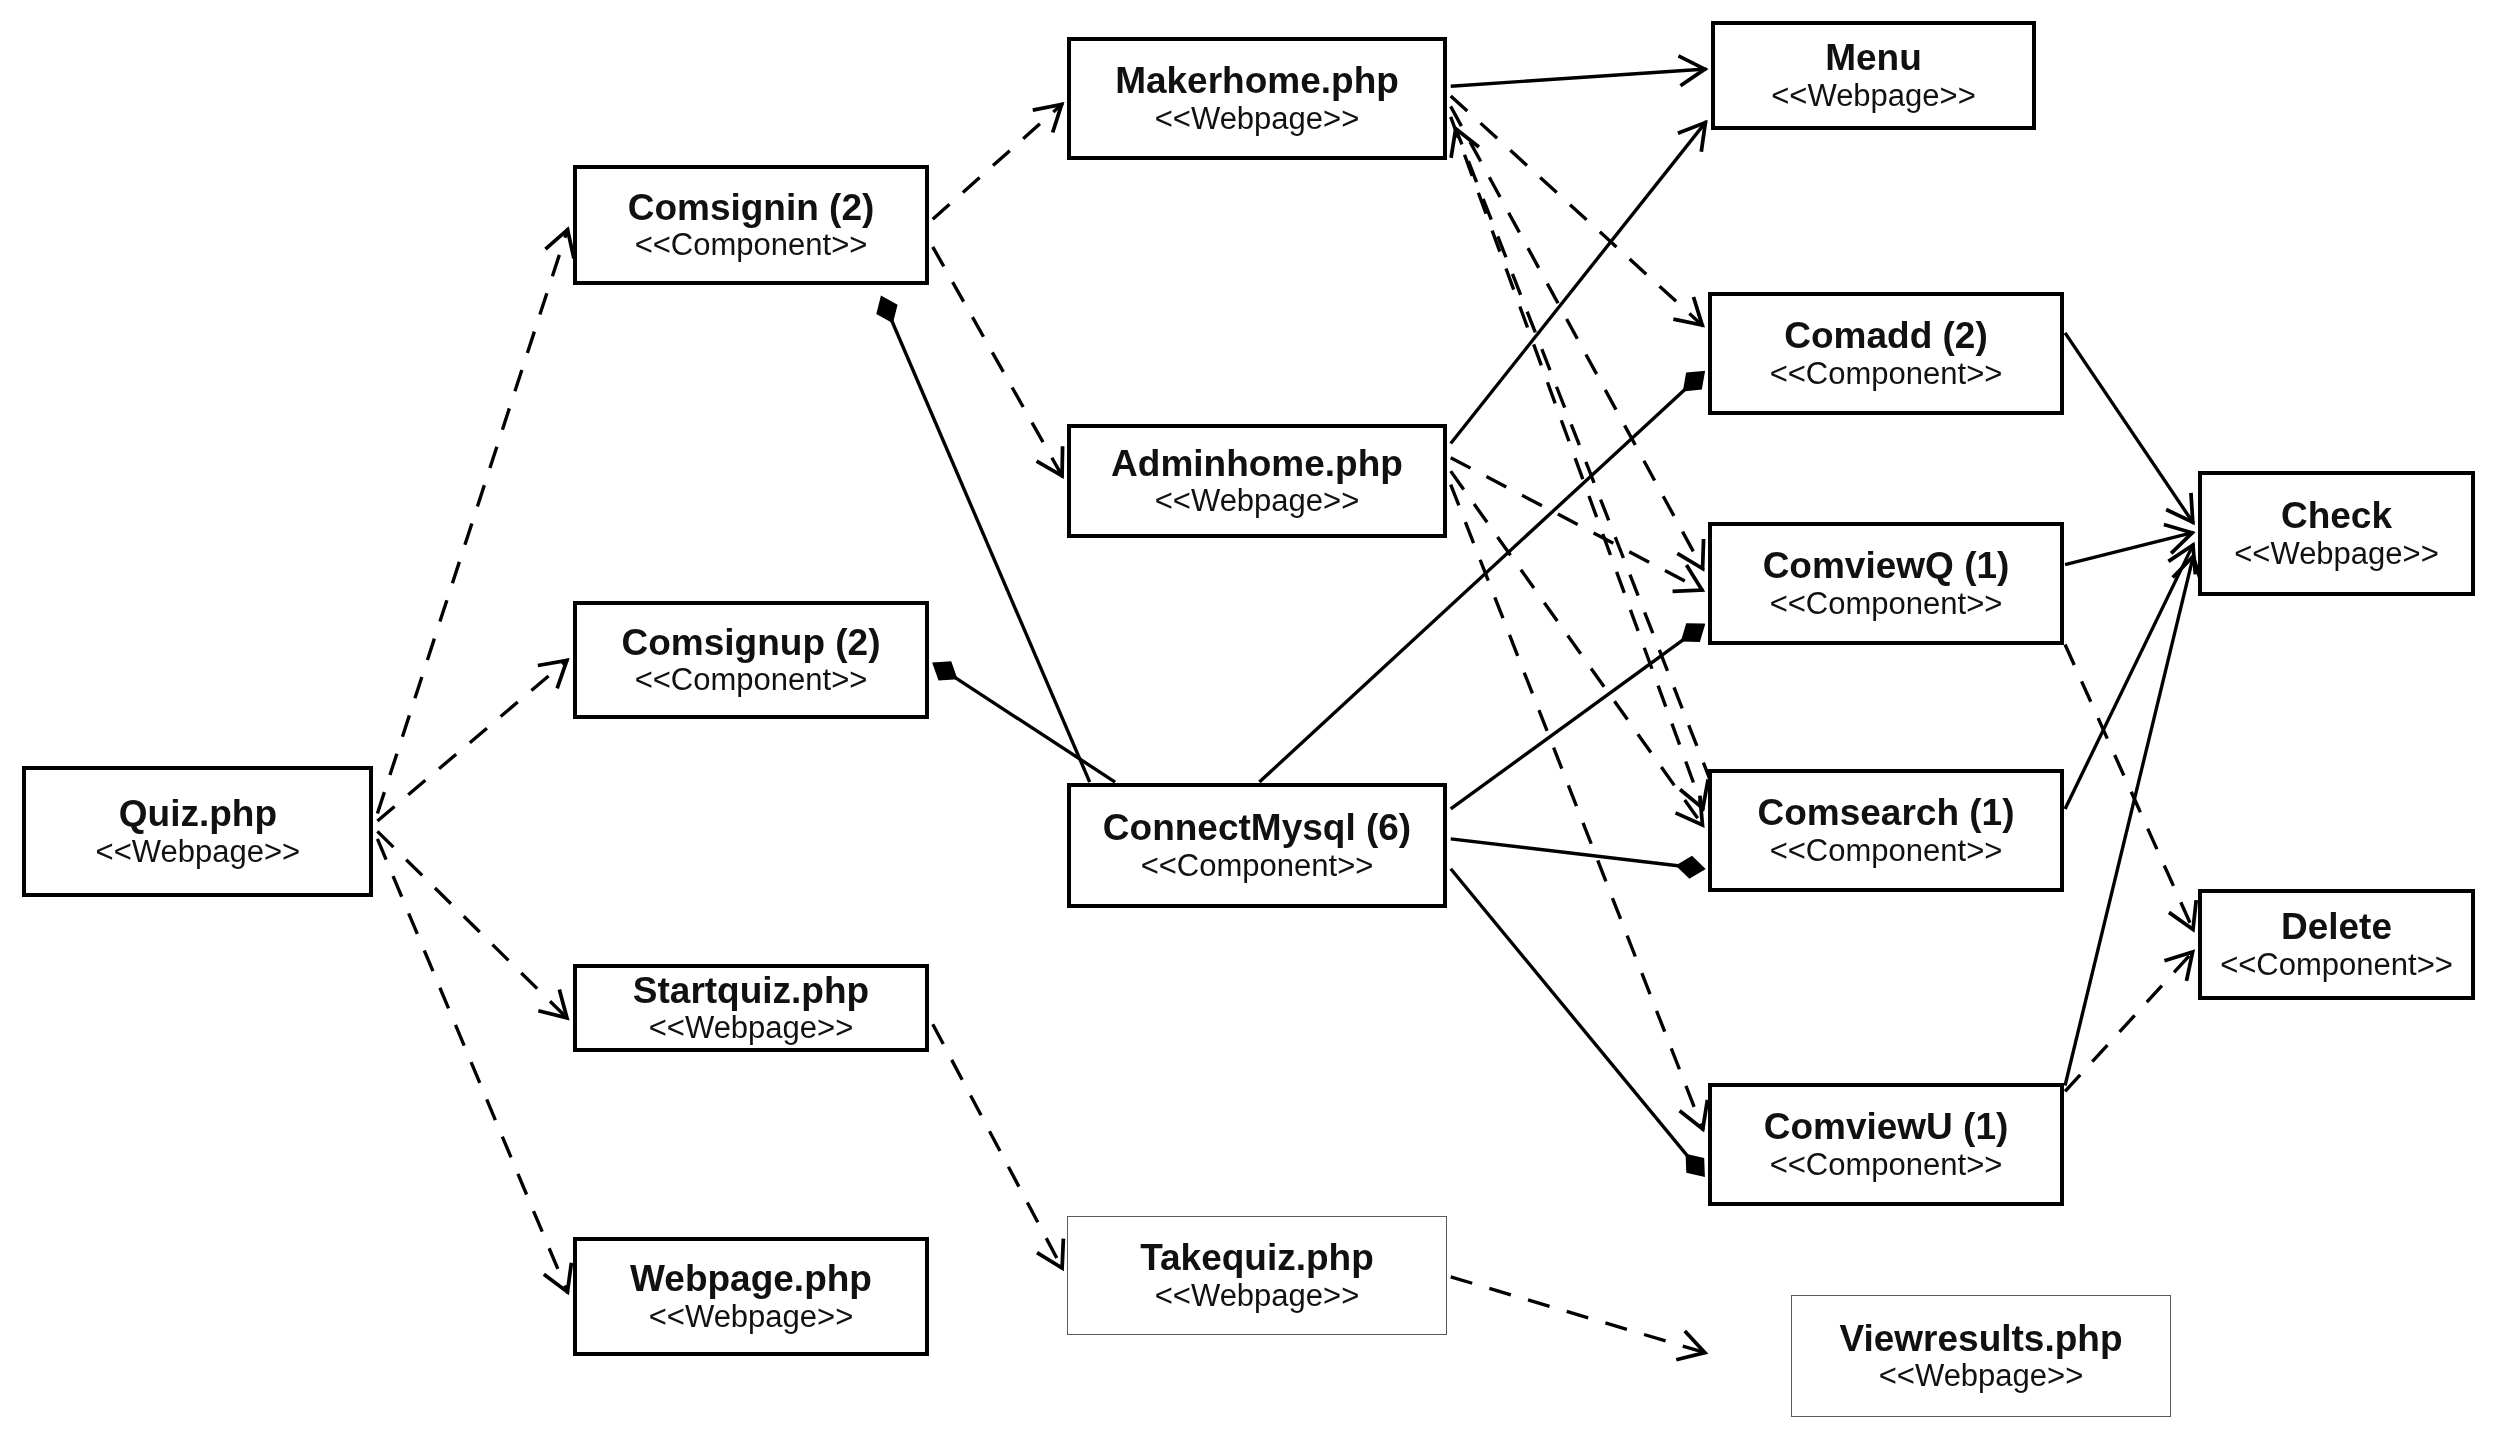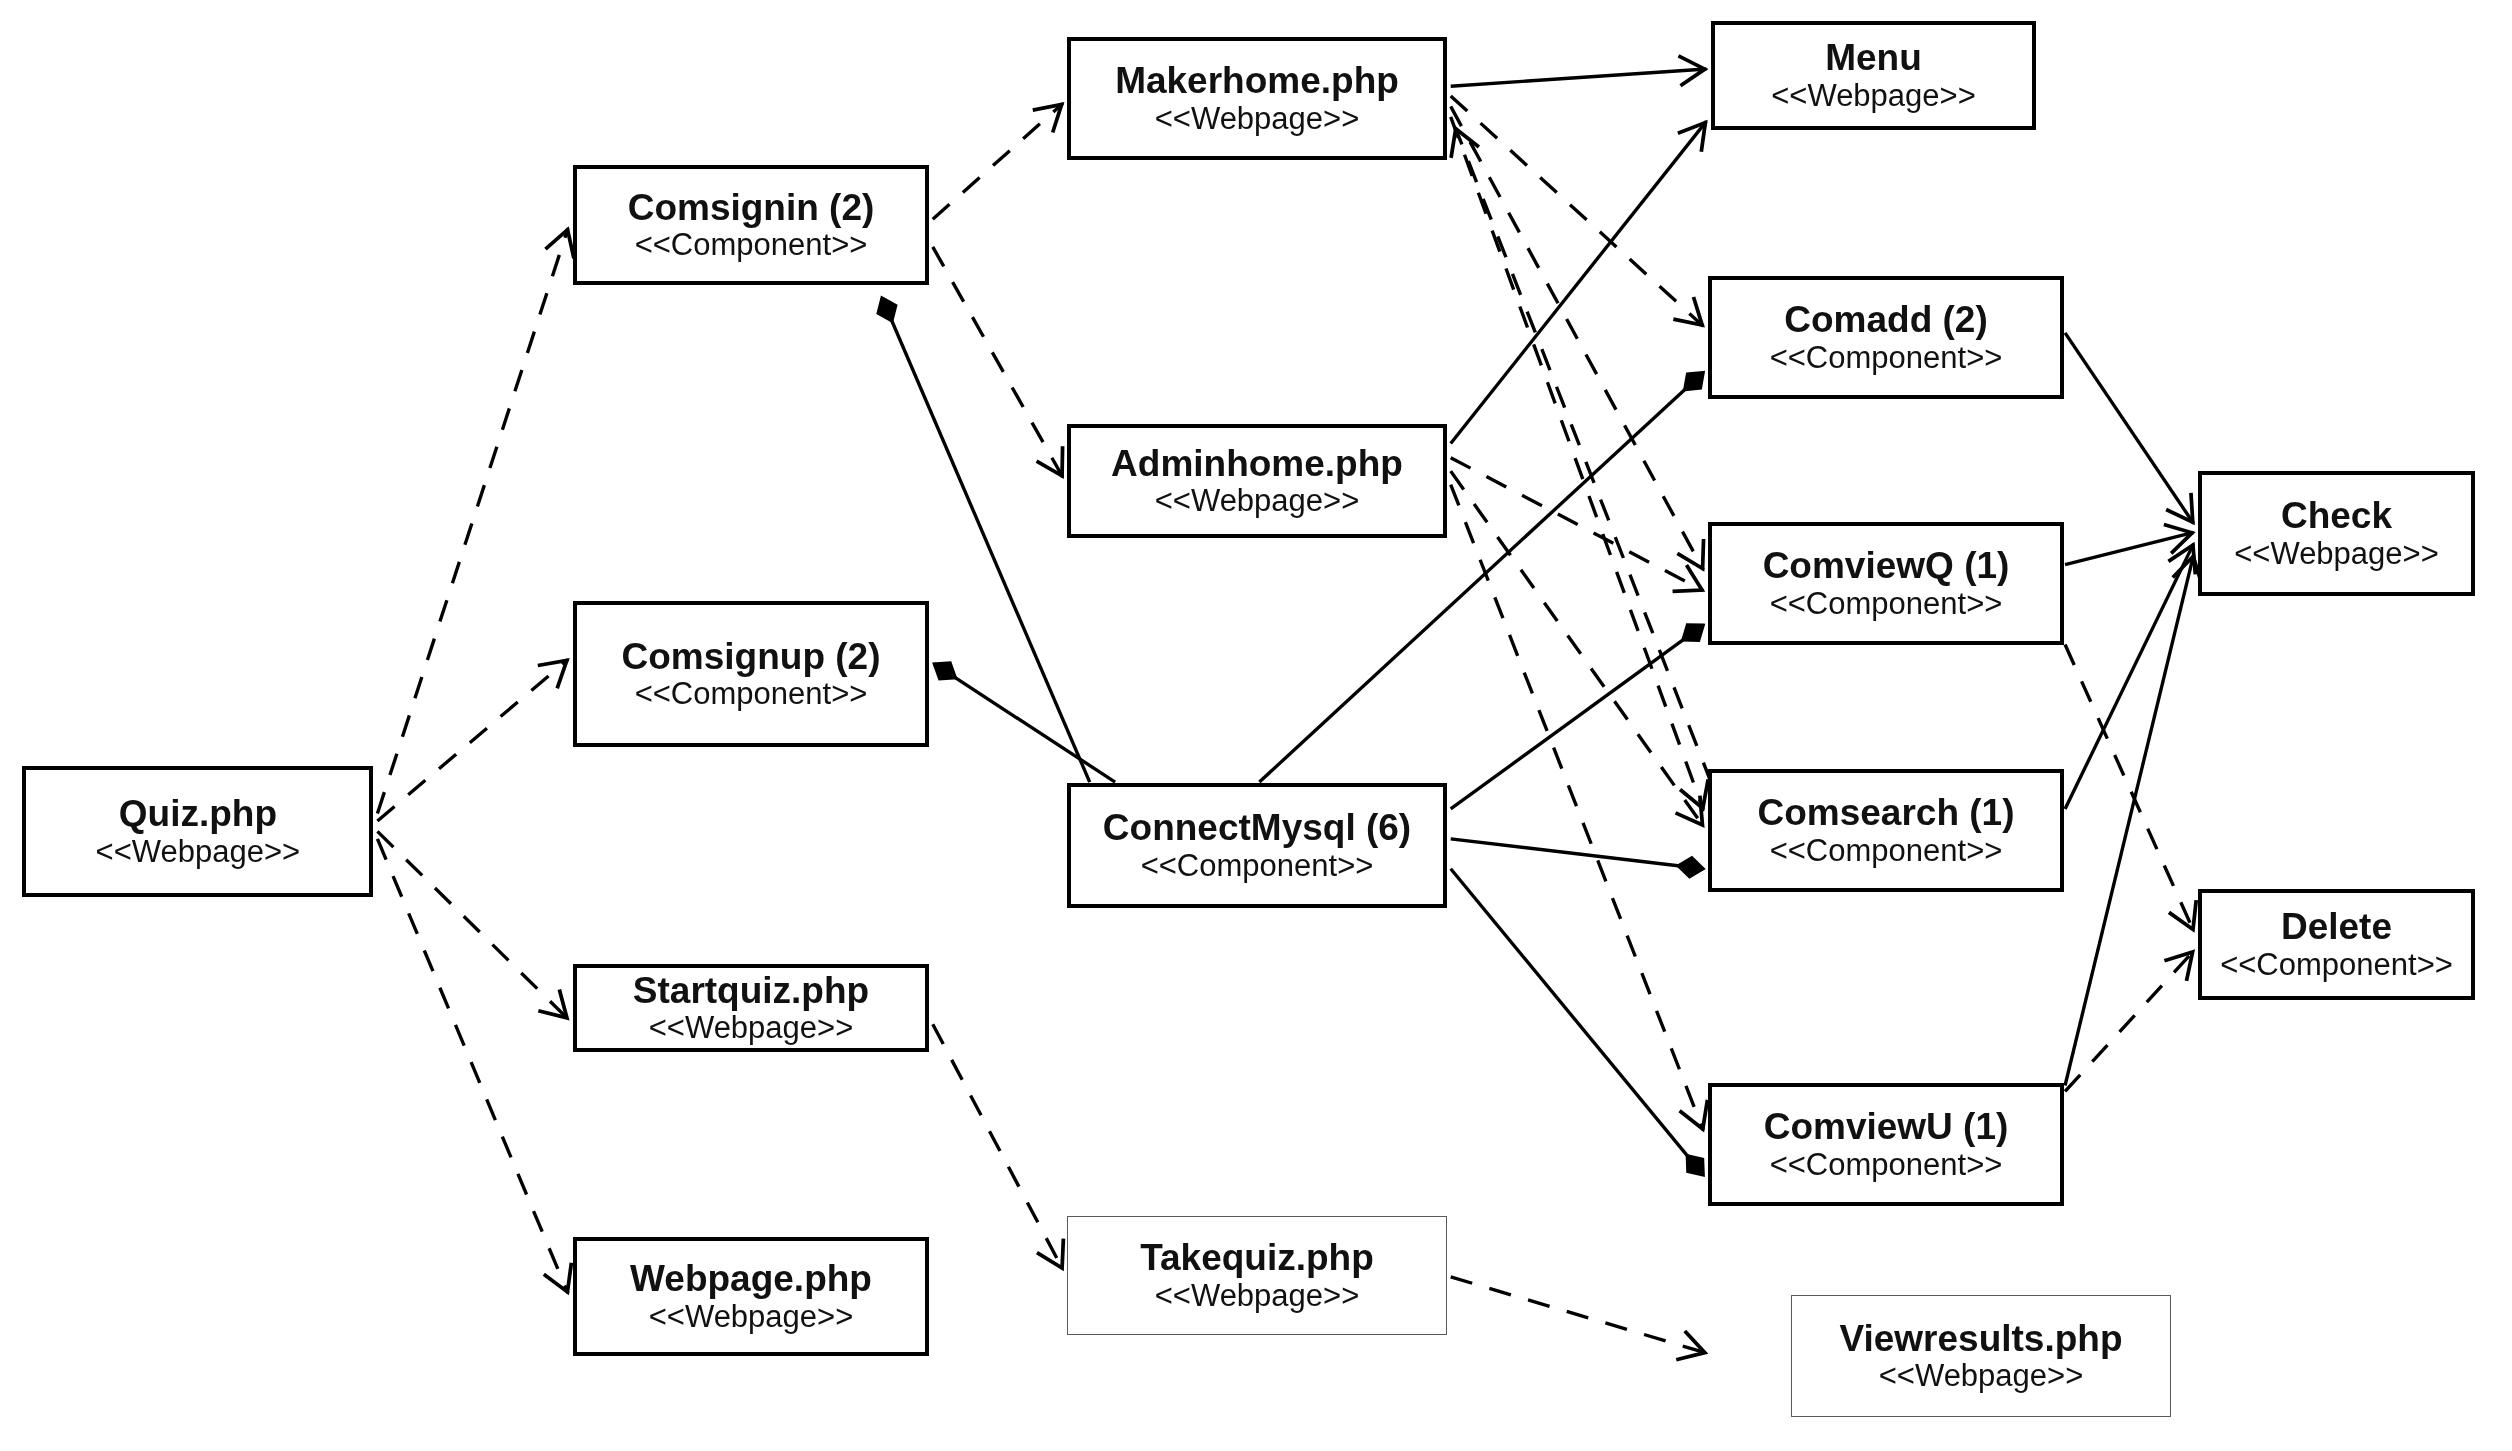--- a/index.html
+++ b/index.html
@@ -92,21 +92,21 @@
   <div class="node" style="left:22.4px;top:766px;width:351px;height:131px">
     <div class="title">Quiz.php</div>
     <div class="stereo">&lt;&lt;Webpage&gt;&gt;</div>
   </div>
 
   <div class="node" style="left:573px;top:165px;width:356px;height:120px">
     <div class="title">Comsignin (2)</div>
     <div class="stereo">&lt;&lt;Component&gt;&gt;</div>
   </div>
 
-  <div class="node" style="left:573px;top:601px;width:356px;height:146px">
+  <div class="node" style="left:573px;top:601px;width:356px;height:118px">
     <div class="title">Comsignup (2)</div>
     <div class="stereo">&lt;&lt;Component&gt;&gt;</div>
   </div>
 
   <div class="node" style="left:573px;top:964px;width:356px;height:88px">
     <div class="title">Startquiz.php</div>
     <div class="stereo">&lt;&lt;Webpage&gt;&gt;</div>
   </div>
 
   <div class="node" style="left:573px;top:1237px;width:356px;height:119px">
@@ -132,21 +132,21 @@
   <div class="node thin" style="left:1067px;top:1216px;width:380px;height:119px">
     <div class="title">Takequiz.php</div>
     <div class="stereo">&lt;&lt;Webpage&gt;&gt;</div>
   </div>
 
   <div class="node" style="left:1711px;top:21px;width:325px;height:109px">
     <div class="title">Menu</div>
     <div class="stereo">&lt;&lt;Webpage&gt;&gt;</div>
   </div>
 
-  <div class="node" style="left:1708px;top:276px;width:356px;height:123px">
+  <div class="node" style="left:1708px;top:292px;width:356px;height:123px">
     <div class="title">Comadd (2)</div>
     <div class="stereo">&lt;&lt;Component&gt;&gt;</div>
   </div>
 
   <div class="node" style="left:1708px;top:522px;width:356px;height:123px">
     <div class="title">ComviewQ (1)</div>
     <div class="stereo">&lt;&lt;Component&gt;&gt;</div>
   </div>
 
   <div class="node" style="left:1708px;top:769px;width:356px;height:123px">

